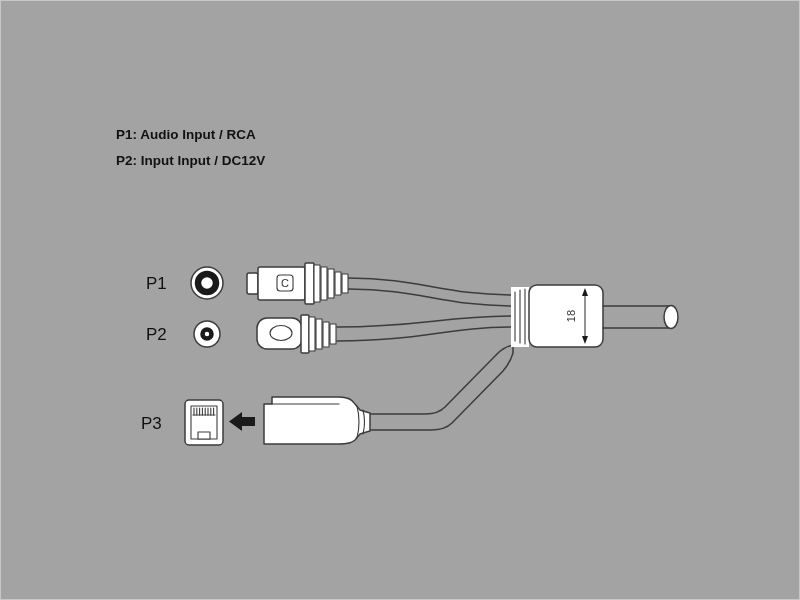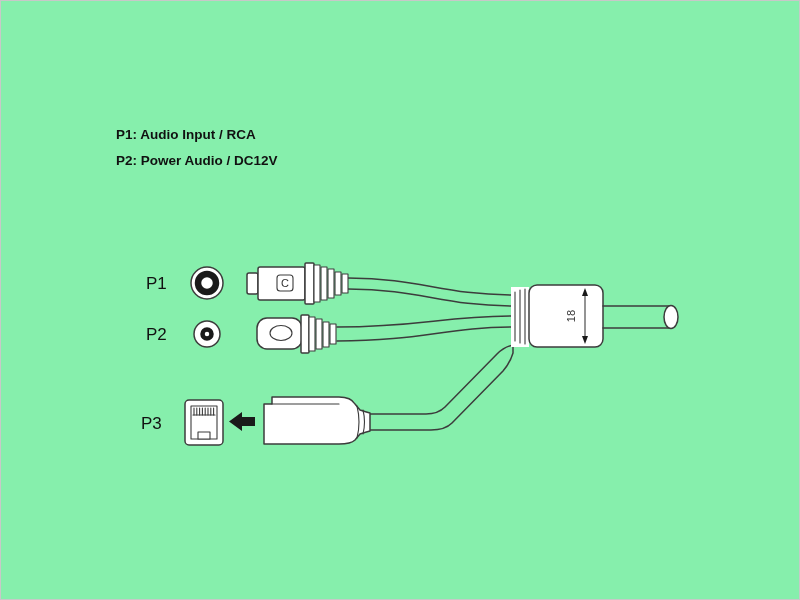--- a/index.html
+++ b/index.html
@@ -6,21 +6,21 @@
     margin: 0;
     padding: 0;
     background: #ffffff;
     font-family: "Liberation Sans", sans-serif;
   }
   .canvas {
     position: relative;
     width: 800px;
     height: 600px;
     box-sizing: border-box;
-    background: #86efac;
+    background: #a3a3a3;
     border: 1px solid #c8c8c8;
     overflow: hidden;
   }
   .legend {
     position: absolute;
     left: 115px;
     top: 121px;
   }
   .legend-line {
     font-size: 13.5px;
@@ -73,21 +73,21 @@
     fill: #333333;
   }
 </style>
 </head>
 <body>
 
 <div class="canvas">
 
   <div class="legend">
     <div class="legend-line">P1: Audio Input / RCA</div>
-    <div class="legend-line">P2: Power Audio / DC12V</div>
+    <div class="legend-line">P2: Input Input / DC12V</div>
   </div>
 
   <svg class="diagram-svg" viewBox="0 0 800 600">
 
     <g>
       <text class="p-label" x="145" y="288">P1</text>
 
       <g>
         <circle class="ln white-fill" cx="206" cy="282" r="16"></circle>
         <circle cx="206" cy="282" r="9" fill="none" stroke="#1a1a1a" stroke-width="6.5"></circle>

